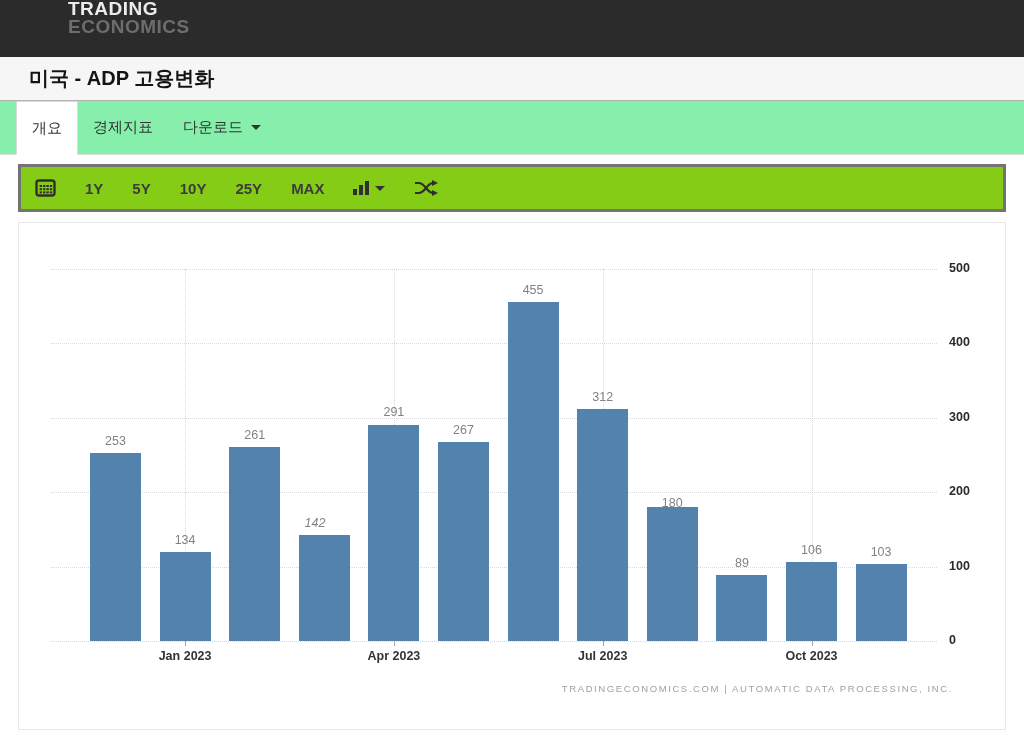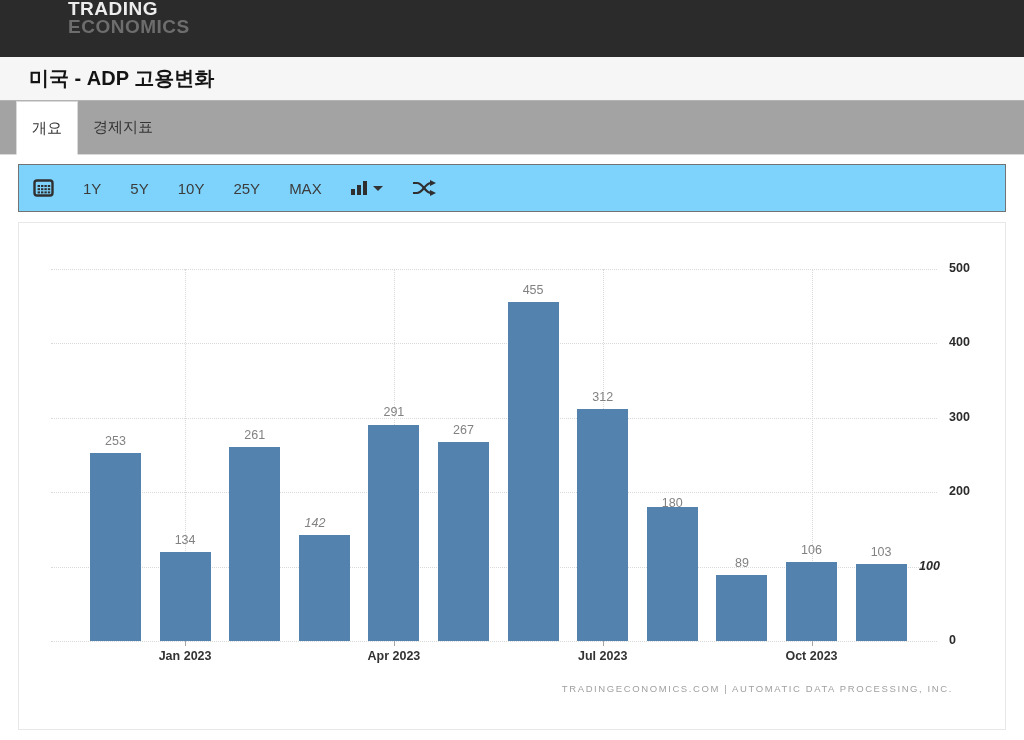--- a/index.html
+++ b/index.html
@@ -15,31 +15,31 @@
   .logo .l1 { color:#ececec; }
   .logo .l2 { color:#6d6d6d; }
 
   
   .titlebar { height:44px; background:#f6f6f6; border-bottom:1px solid #b3b3b3;
               display:flex; align-items:center; padding-left:18px; }
   .titlebar h1 { font-size:20px; font-weight:bold; color:#141414;margin-left:11px; }
 
   
   .tabrow { height:54px; display:flex; align-items:stretch; padding-left:16px;
-            border-bottom:1px solid #d9d9d9; background:#a3a3a3; }
+            border-bottom:1px solid #d9d9d9; background:#86efac; }
   .tab { display:flex; align-items:center; gap:8px; padding:0 15px; font-size:15px;
          color:#333; cursor:pointer; white-space:nowrap; }
   .tab.active { background:#fff; border:1px solid #d9d9d9; border-bottom:1px solid #fff;
                 margin-bottom:-1px; }
   .caret { width:0; height:0; border-left:5px solid transparent; border-right:5px solid transparent;
            border-top:5px solid #333; display:inline-block; }
 
   
-  .toolbar { margin:9px 18px 0; height:48px; background:#7dd3fc; border:1px solid #737373;
-             display:flex; align-items:center; padding:0 14px; gap:29px; }
+  .toolbar { margin:9px 18px 0; height:48px; background:#84cc16; border:3px solid #737373;
+             display:flex; align-items:center; padding:0 14px; gap:29px;font-weight:bold; }
   .range { font-size:15px; color:#3c3c3c; cursor:pointer; }
   .tool-ic { display:flex; align-items:center; gap:6px; cursor:pointer; }
   .mini-bars { display:flex; align-items:flex-end; gap:2px; height:14px; }
   .mini-bars i { display:block; width:4px; background:#2f2f2f; }
 
   
   .card { margin:10px 18px 0; height:508px; background:#fff; border:1px solid #e8e8e8;
           position:relative; }
   .plot { position:absolute; left:32px; top:46px; width:886px; height:372px; overflow:visible; }
   .gridline-h { position:absolute; left:0; width:100%; border-top:1px dotted #d9d9d9; }
@@ -71,20 +71,24 @@
 <div class="titlebar">
   <h1>미국 - ADP 고용변화</h1>
 </div>
 
 <div class="tabrow">
   <div class="tab active">
     <span>개요</span>
   </div>
   <div class="tab">
     <span>경제지표</span>
+  </div>
+  <div class="tab">
+    <span>다운로드</span>
+    <span class="caret"></span>
   </div>
 </div>
 
 <div class="toolbar">
   <span class="tool-ic">
     <svg width="21" height="20" viewBox="0 0 21 20">
       <rect x="1.5" y="2.5" width="18" height="15" rx="2.5" fill="none" stroke="#2f2f2f" stroke-width="2.4"></rect>
       <g fill="#2f2f2f">
         <rect x="4.6" y="7" width="2.4" height="2"></rect>
           <rect x="8" y="7" width="2.4" height="2"></rect>
@@ -122,21 +126,21 @@
       <polygon points="18,10 24,13 18,16" fill="#2f2f2f"></polygon>
     </svg>
   </span>
 </div>
 
 <div class="card">
   <div class="plot">
       <div class="gridline-h" style="top: 372px;"></div>
       <div class="y-tick" style="left: 898px; top: 364px;">0</div>
       <div class="gridline-h" style="top: 297.6px;"></div>
-      <div class="y-tick" style="left: 868px; top: 289.6px; font-style: italic;">100</div>
+      <div class="y-tick" style="left: 898px; top: 289.6px;">100</div>
       <div class="gridline-h" style="top: 223.2px;"></div>
       <div class="y-tick" style="left: 898px; top: 215.2px;">200</div>
       <div class="gridline-h" style="top: 148.8px;"></div>
       <div class="y-tick" style="left: 898px; top: 140.8px;">300</div>
       <div class="gridline-h" style="top: 74.4px;"></div>
       <div class="y-tick" style="left: 898px; top: 66.4px;">400</div>
       <div class="gridline-h" style="top: 0px;"></div>
       <div class="y-tick" style="left: 898px; top: -8px;">500</div>
       <div class="gridline-v" style="left: 134.1px;"></div>
       <div class="x-tick-mark" style="left: 134.1px; top: 372px;"></div>

